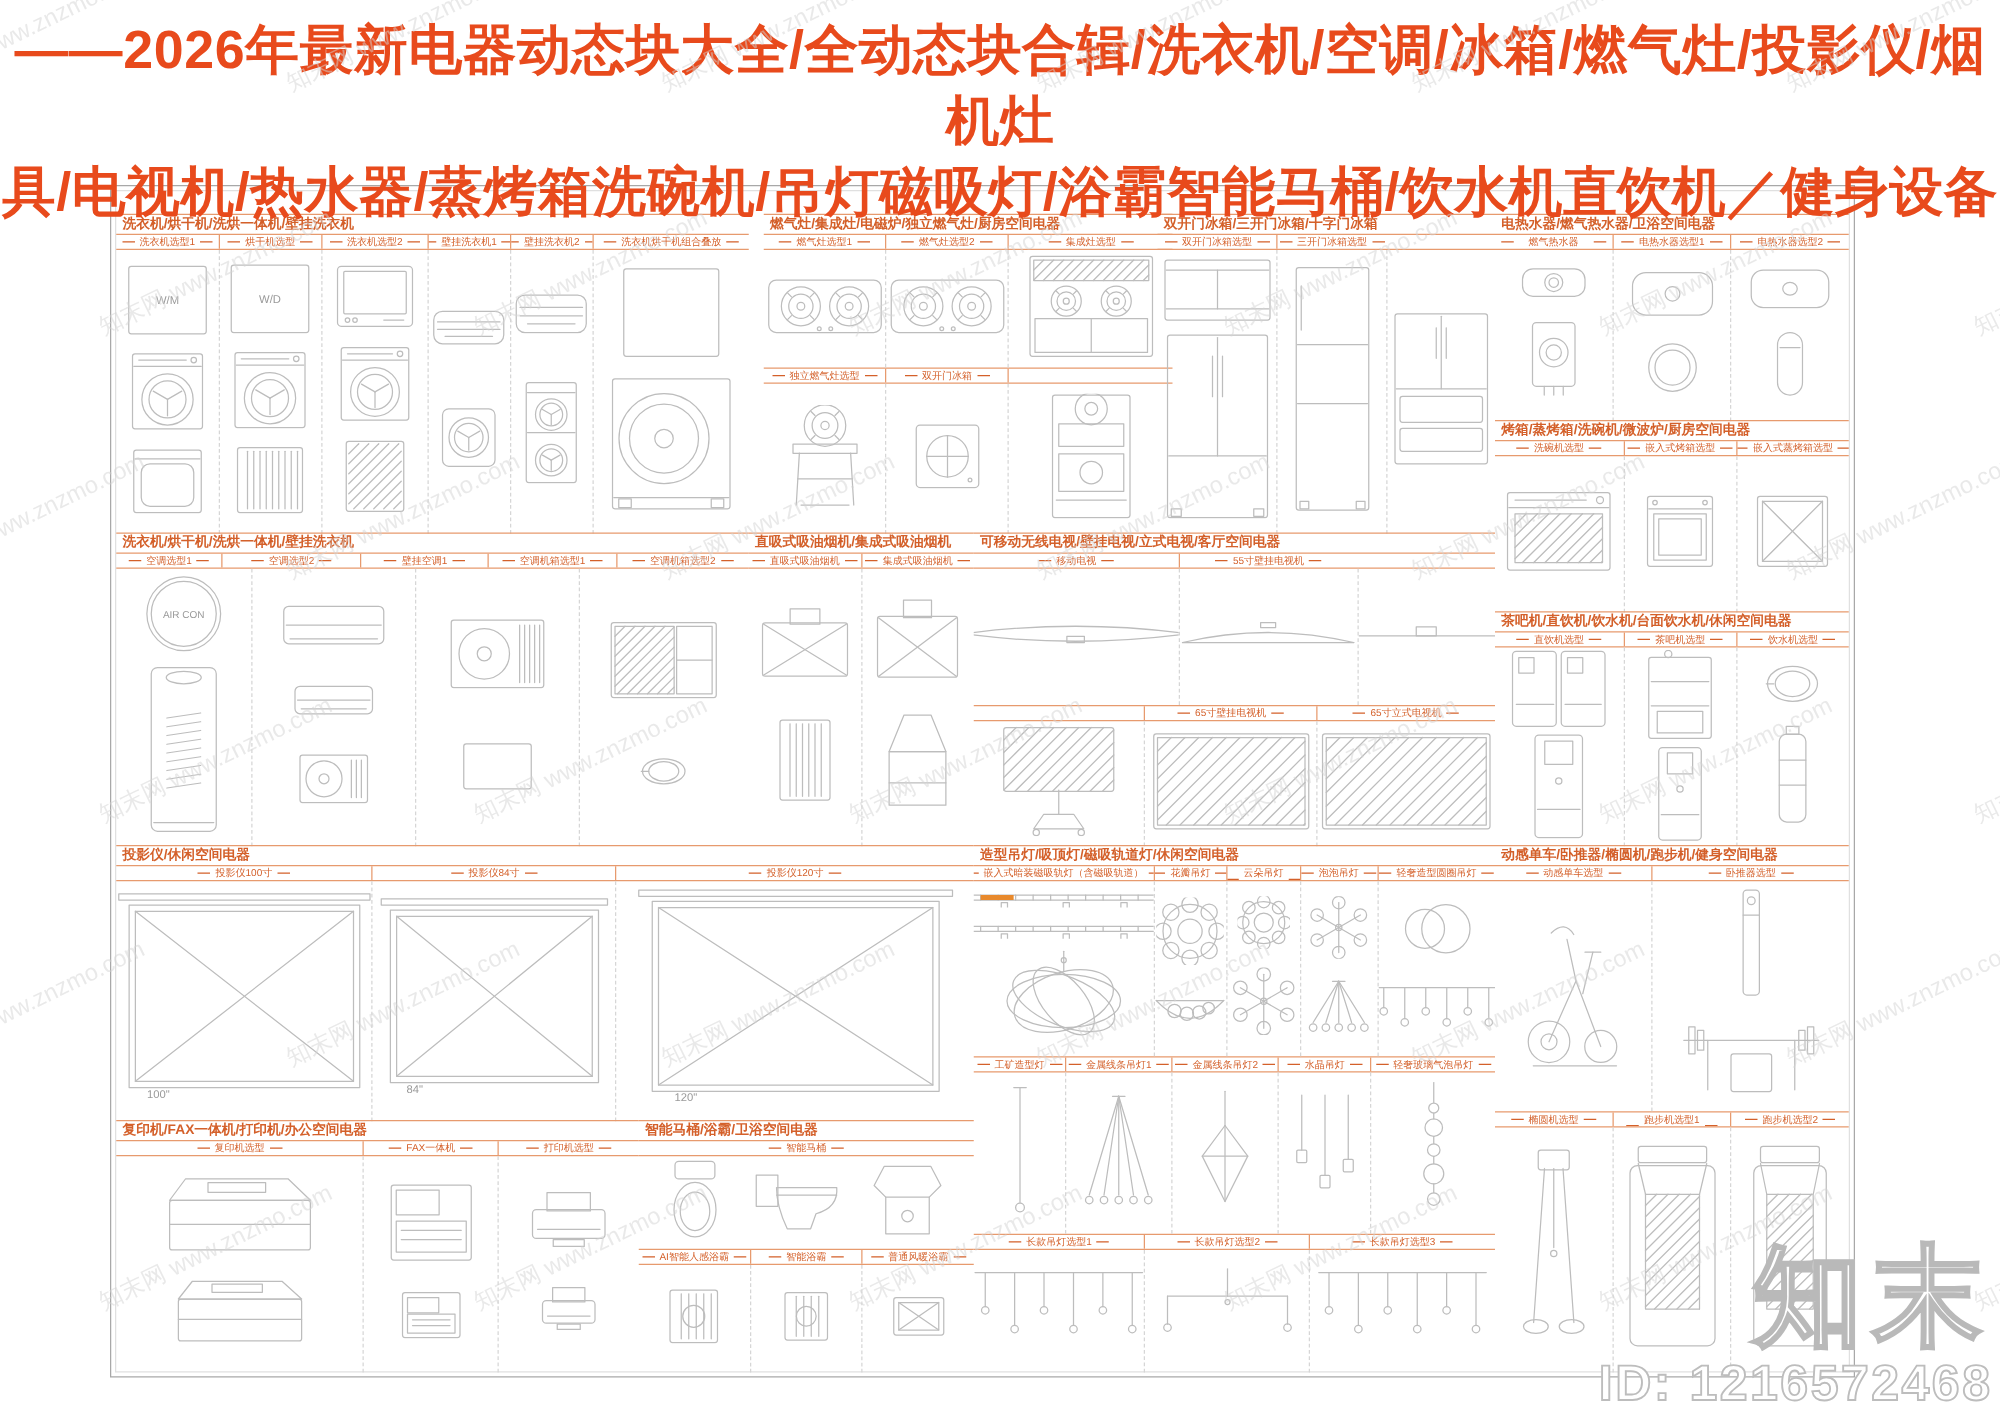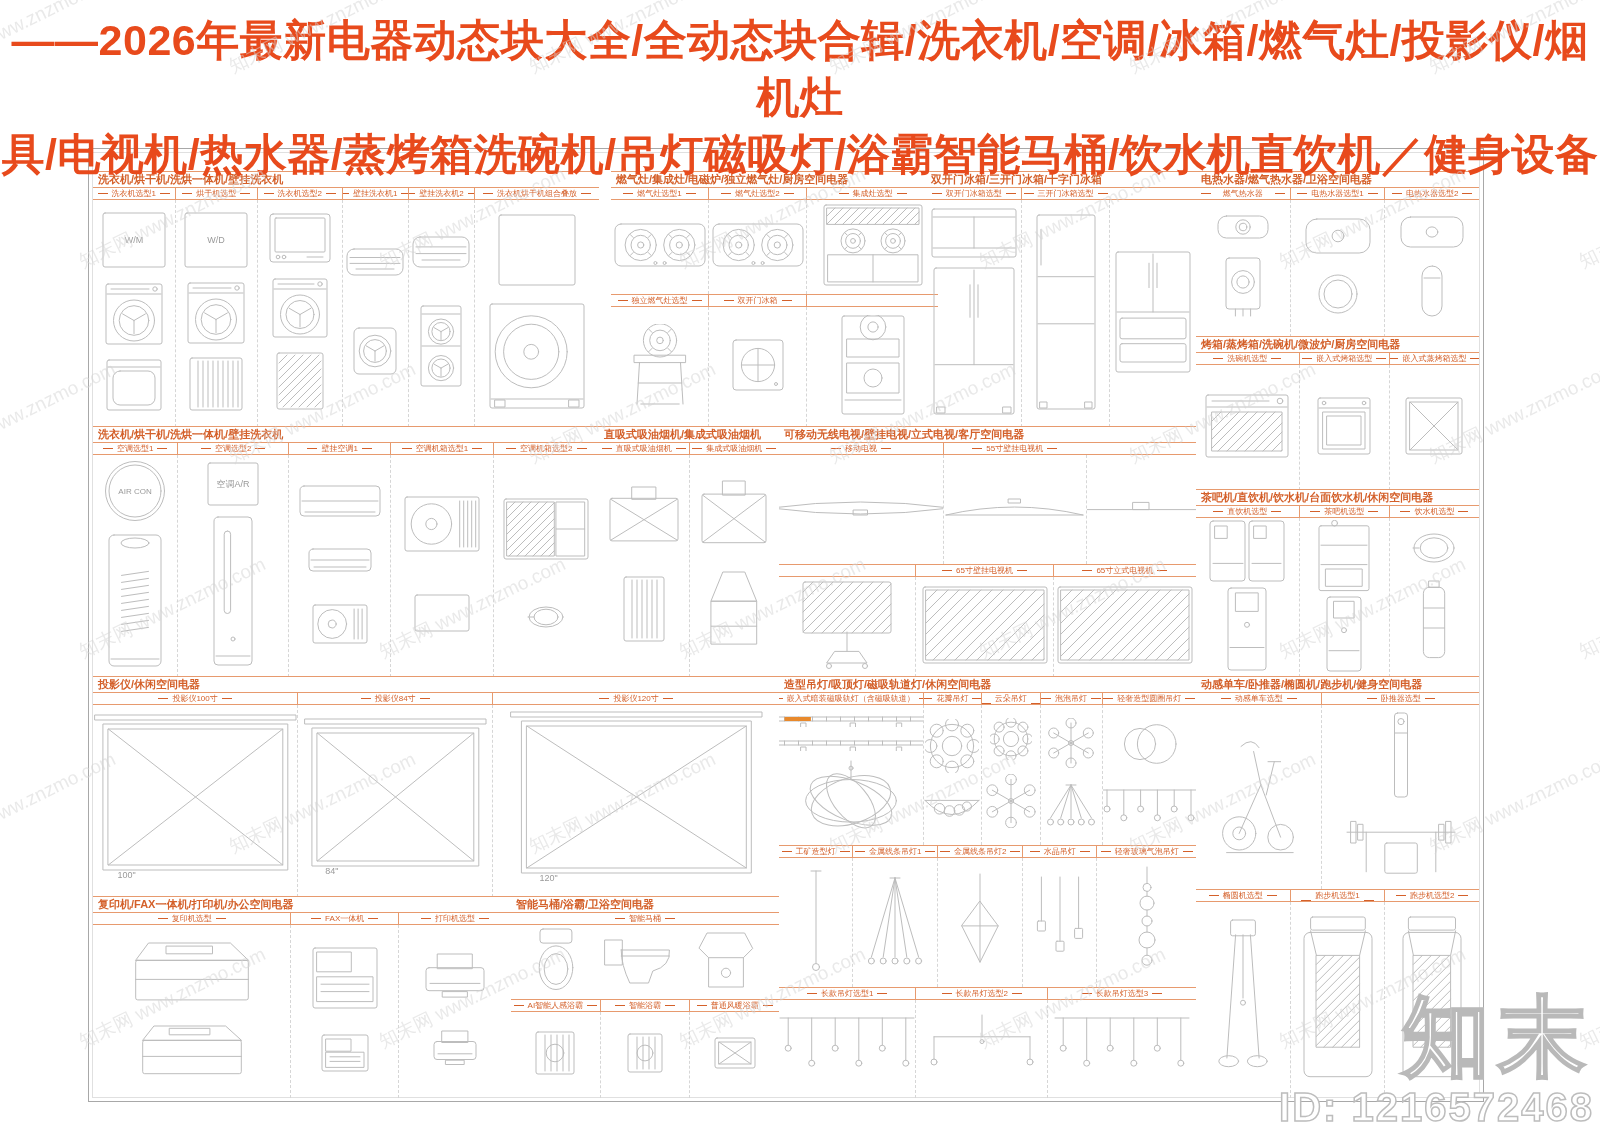--- a/index.html
+++ b/index.html
@@ -697,36 +697,20 @@
                 <line x1="13.5" y1="59.4" x2="40.5" y2="55.4"></line>
                 <line x1="13.5" y1="66.4" x2="40.5" y2="62.4"></line>
                 <line x1="13.5" y1="73.4" x2="40.5" y2="69.4"></line>
                 <line x1="13.5" y1="80.4" x2="40.5" y2="76.4"></line>
                 <line x1="13.5" y1="87.4" x2="40.5" y2="83.4"></line>
                 <line x1="13.5" y1="94.4" x2="40.5" y2="90.4"></line>
                 <line x1="13.5" y1="101.4" x2="40.5" y2="97.4"></line>
               </g>
             </svg></span>
         </div>
-        <div class="cell" style="flex: 1.3 1 0%;">
-          <span><svg width="52" height="44" viewBox="0 0 52 44">
-              <g fill="none" stroke="#bdbdbd" stroke-width="1" stroke-linecap="round" stroke-linejoin="round">
-                <rect x="1" y="1" width="50" height="42" rx="2"></rect>
-                <text x="26" y="25" font-size="9" text-anchor="middle" fill="#9a9a9a" stroke="none">空调A/R</text>
-              </g>
-            </svg></span>
-          <span><svg width="40" height="150" viewBox="0 0 40 150">
-              <g fill="none" stroke="#bdbdbd" stroke-width="1" stroke-linecap="round" stroke-linejoin="round">
-                <rect x="1" y="1" width="38" height="148" rx="4"></rect>
-                <rect x="11.2" y="15" width="6.4" height="82.5" rx="3.2"></rect>
-                <line x1="3" y1="140" x2="37" y2="140"></line>
-                <circle cx="20" cy="123" r="2"></circle>
-              </g>
-            </svg></span>
-        </div>
         <div class="cell" style="flex: 1.2 1 0%;">
           <span><svg width="82" height="32" viewBox="0 0 82 32">
               <g fill="none" stroke="#bdbdbd" stroke-width="1" stroke-linecap="round" stroke-linejoin="round">
                 <rect x="1" y="1" width="80" height="30" rx="4"></rect>
                 <line x1="3" y1="16" x2="79" y2="16"></line>
                 <line x1="6" y1="27" x2="76" y2="27"></line>
               </g>
             </svg></span>
           <span><svg width="64" height="24" viewBox="0 0 64 24">
               <g fill="none" stroke="#bdbdbd" stroke-width="1" stroke-linecap="round" stroke-linejoin="round">

